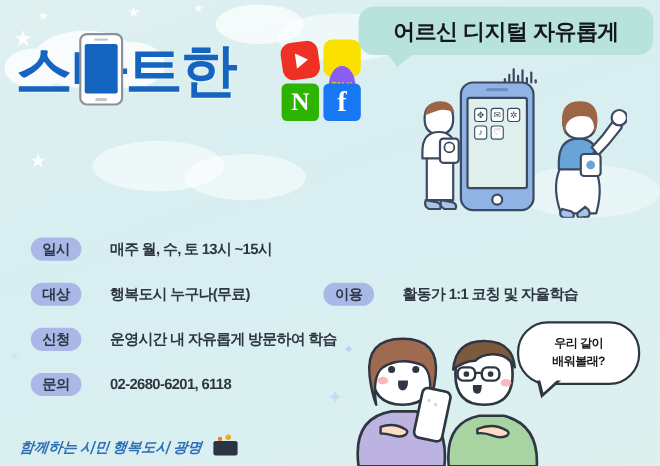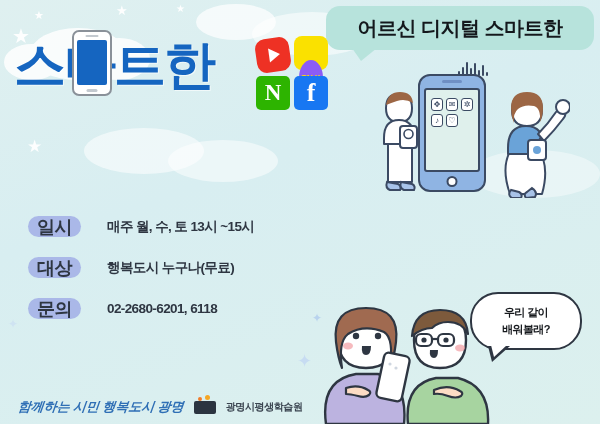--- a/index.html
+++ b/index.html
@@ -269,21 +269,21 @@
   .info-cell.right { flex: 1; }
   .pill {
     min-width: 46px;
     height: 21px;
     padding: 0 9px;
     background: #aab8e8;
     border-radius: 11px;
     display: flex;
     align-items: center;
     justify-content: center;
-    font-size: 18px;
+    font-size: 13px;
     font-weight: bold;
     color: #2e3642;
     letter-spacing: -.5px;
     margin-right: 10px;
     flex: none;
     font-family: Liberation Mono, monospace;
   }
   .val {
     font-size: 13.5px;
     font-weight: bold;
@@ -401,21 +401,21 @@
   <div class="star s2">★</div>
   <div class="star s3">★</div>
   <div class="star s4">★</div>
   <div class="star s5">★</div>
 
   <div class="sparkle k1">✦</div>
   <div class="sparkle k2">✦</div>
   <div class="sparkle k3">✦</div>
 
   <div class="header-bubble">
-    <span class="header-title">어르신 디지털 스마트한</span>
+    <span class="header-title">어르신 디지털 자유롭게</span>
   </div>
 
   <div class="title-wrap">
     <div class="title-line1">
       <span>스마트한</span>
       <span class="title-phone">
         <span class="spk"></span>
         <span class="scr"></span>
         <span class="home"></span>
       </span>
@@ -497,22 +497,32 @@
         <span class="pill">일시</span>
         <span class="val">매주 월, 수, 토 13시 ~15시</span>
       </div>
     </div>
 
     <div class="info-row">
       <div class="info-cell left">
         <span class="pill">대상</span>
         <span class="val">행복도시 누구나(무료)</span>
       </div>
-    </div>
-
+      <div class="info-cell right">
+        <span class="pill">이용</span>
+        <span class="val">활동가 1:1 코칭 및 자율학습</span>
+      </div>
+    </div>
+
+    <div class="info-row">
+      <div class="info-cell left">
+        <span class="pill">신청</span>
+        <span class="val">운영시간 내 자유롭게 방문하여 학습</span>
+      </div>
+    </div>
 
     <div class="info-row">
       <div class="info-cell left">
         <span class="pill">문의</span>
         <span class="val">02-2680-6201, 6118</span>
       </div>
     </div>
 
   </div>
 
@@ -548,16 +558,15 @@
   </svg>
 
   <div class="quote-bubble">
     <span class="quote-line">우리 같이</span>
     <span class="quote-line">배워볼래?</span>
   </div>
 
   <div class="footer">
     <span class="footer-logo-city">함께하는 시민 행복도시 광명</span>
     <span class="footer-mark"></span>
-    <span class="footer-inst">광명시평생학습원</span>
   </div>
 
 </div>
 
 </body></html>

